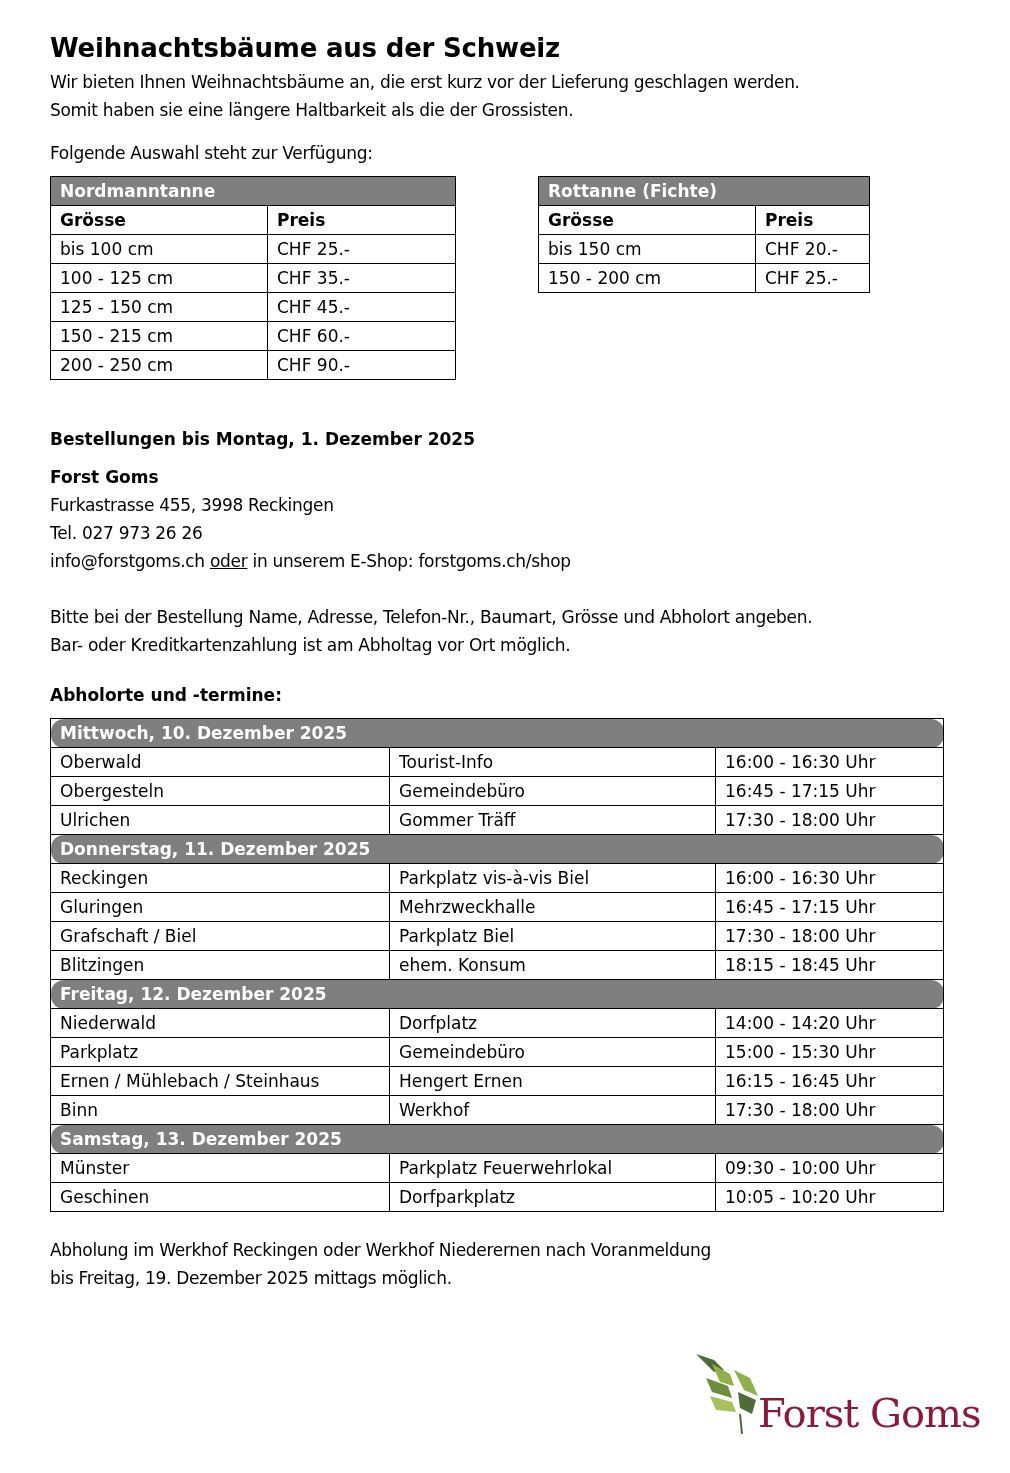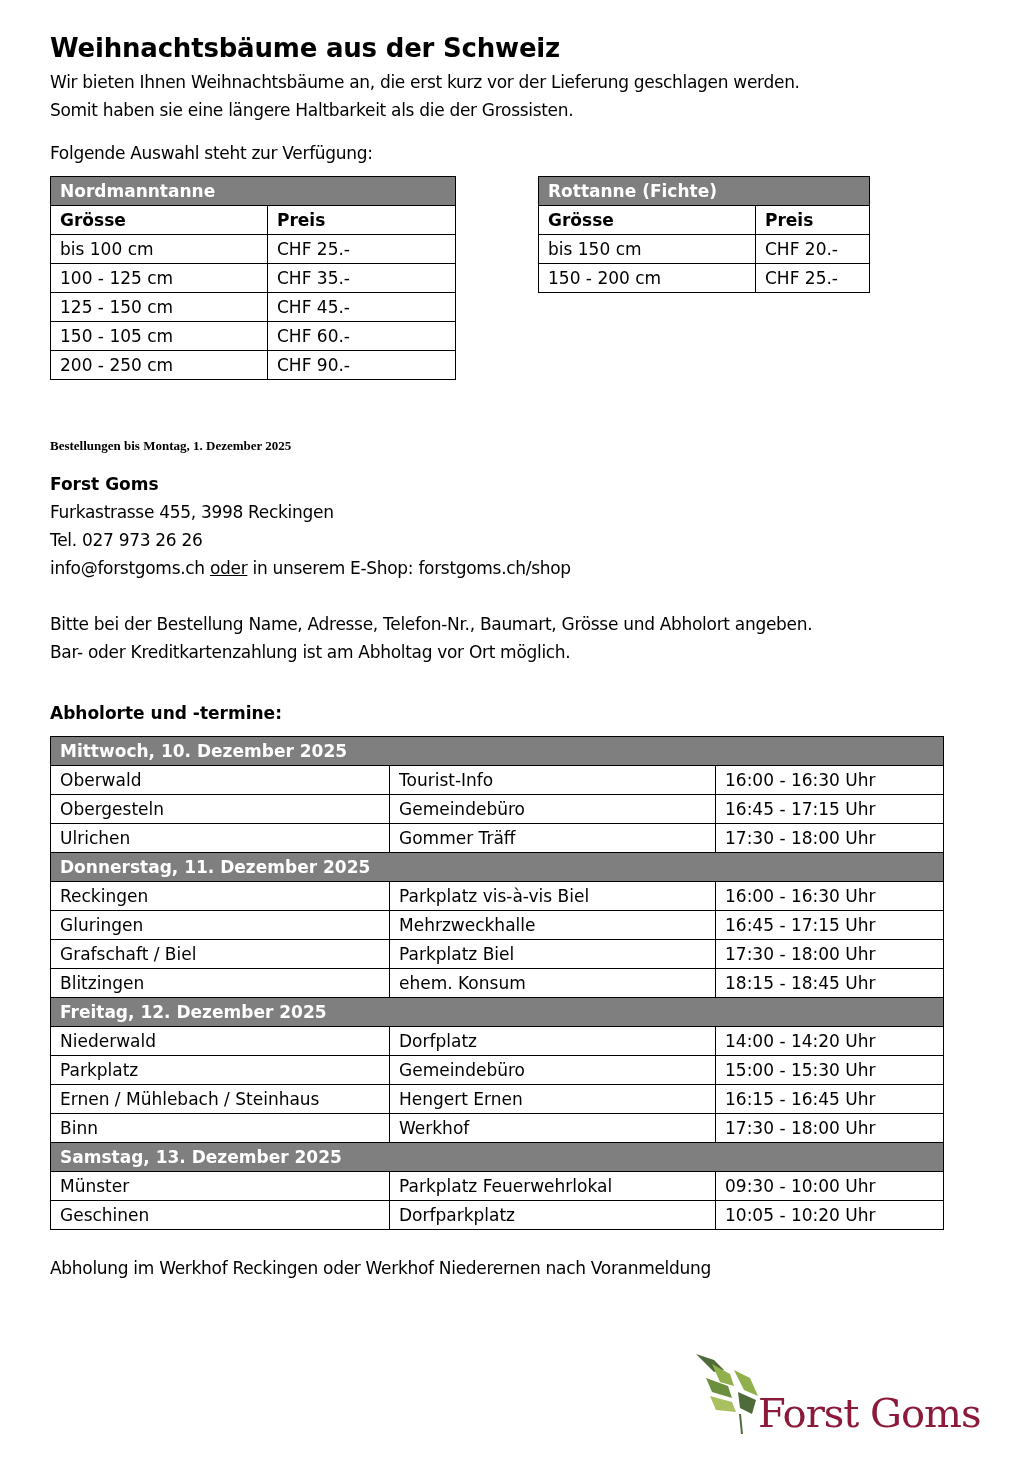--- a/index.html
+++ b/index.html
@@ -12,27 +12,27 @@
   .intro { margin-top: 0px; }
   .avail { margin-top: 15px; }
   .price-wrap { position: relative; height: 240px; margin-top: 9px; }
   table { border-collapse: collapse; font-size: 17px; }
   td, th { border: 1px solid #000; padding: 0 9px; height: 28px; line-height: 28px; text-align: left; }
   .gray { background: #7f7f7f; color: #fff; font-weight: bold; }
   .bold { font-weight: bold; }
   .tbl-a { position: absolute; left: 0; top: 0; width: 406px; }
   .tbl-b { position: absolute; left: 488px; top: 0; width: 332px; }
   .tbl-a td:first-child, .tbl-b td:first-child { width: 198px; }
-  .deadline { margin-top: 16px; font-weight: bold; font-size: 13px; line-height: 28px; font-family: Liberation Serif, serif; }
+  .deadline { margin-top: 9px; font-weight: bold; font-size: 17px; line-height: 28px; }
   .company { margin-top: 10px; font-weight: bold; font-size: 17px; line-height: 28px; }
   u { text-decoration: underline; }
   .instr { margin-top: 28px; }
-  .pickup-title { margin-top: 33px; font-weight: bold; font-size: 17px; line-height: 28px; }
+  .pickup-title { margin-top: 22px; font-weight: bold; font-size: 17px; line-height: 28px; }
   .sched { margin-top: 9px; width: 894px; }
-  .sched td { height: 28px; }
+  .sched td { height: 28px; border-radius: 13px; }
   .sched .c1 { width: 320px; }
   .sched .c2 { width: 307px; }
   .foot { margin-top: 24px; }
   .logo { position: absolute; left: 694px; top: 1350px; width: 300px; height: 100px; }
   .logo-text { position: absolute; left: 64px; top: 40px; font-family: "DejaVu Serif", serif;
                font-size: 40px; color: #8b1a3a; letter-spacing: -1px; white-space: nowrap; }
 </style>
 </head>
 <body>
 
@@ -58,21 +58,21 @@
           </tr>
       <tr>
             <td>100 - 125 cm</td>
             <td>CHF 35.-</td>
           </tr>
       <tr>
             <td>125 - 150 cm</td>
             <td>CHF 45.-</td>
           </tr>
       <tr>
-            <td>150 - 105 cm</td>
+            <td>150 - 215 cm</td>
             <td>CHF 60.-</td>
           </tr>
       <tr>
             <td>200 - 250 cm</td>
             <td>CHF 90.-</td>
           </tr>
     </tbody>
       </table>
 
     <table class="tbl-b">
@@ -191,20 +191,21 @@
         </tr>
     <tr>
           <td>Geschinen</td>
           <td>Dorfparkplatz</td>
           <td>10:05 - 10:20 Uhr</td>
         </tr>
   </tbody>
     </table>
 
   <p class="txt foot">Abholung im Werkhof Reckingen oder Werkhof Niederernen nach Voranmeldung</p>
+  <p class="txt">bis Freitag, 19. Dezember 2025 mittags möglich.</p>
 </div>
 
 <div class="logo">
   <svg width="70" height="90" viewBox="0 0 70 90" style="position:absolute;left:0;top:0;">
     <polygon points="2,4 20,10 30,20 20,22" fill="#4f6b3a"></polygon>
     <polygon points="18,14 36,24 40,36 26,32" fill="#8fb04a"></polygon>
     <polygon points="12,28 34,36 38,48 18,42" fill="#6b8f3c"></polygon>
     <polygon points="16,46 38,52 42,62 22,60" fill="#a8c060"></polygon>
     <polygon points="40,20 56,28 64,46 50,40" fill="#8fb04a"></polygon>
     <polygon points="44,42 62,50 58,64 46,58" fill="#4f6b3a"></polygon>

